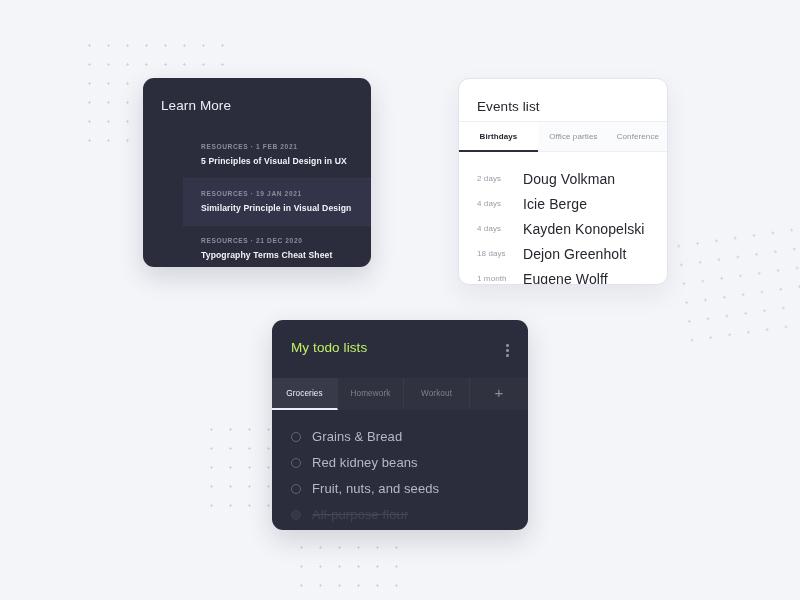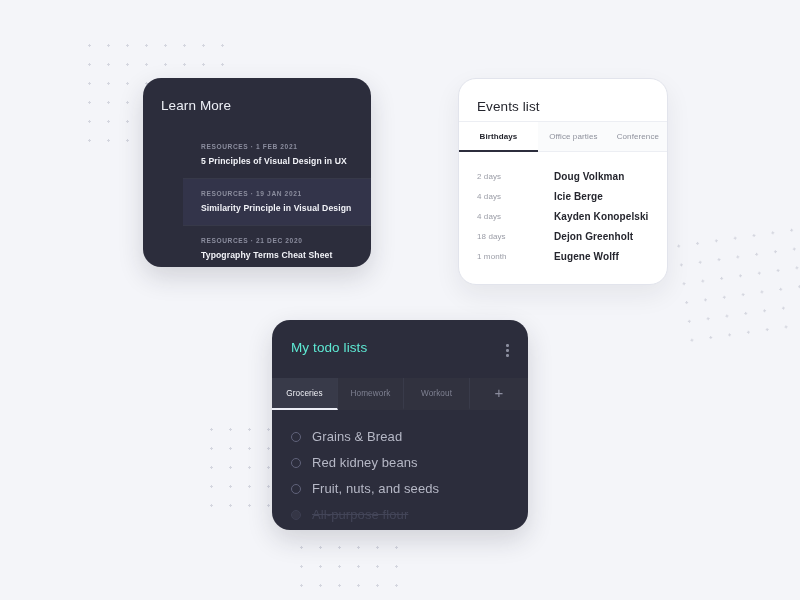--- a/index.html
+++ b/index.html
@@ -22,21 +22,21 @@
     opacity: .75;
     pointer-events: none;
   }
   .dots-tl { left: 80px;  top: 36px;  width: 155px; height: 110px; }
   .dots-r  { left: 668px; top: 238px; width: 128px; height: 118px;
              transform: rotate(-8deg); transform-origin: top left; }
   .dots-bl { left: 202px; top: 420px; width: 80px;  height: 100px; }
   .dots-bm { left: 292px; top: 538px; width: 120px; height: 58px;  }
 
   
-  .card { position: absolute; border-radius: 18px; }
+  .card { position: absolute; border-radius: 11px; }
 
   .card-dark {
     background: #2c2d3c;
     box-shadow: 0 10px 26px rgba(30,32,48,.16);
   }
   .card-light {
     background: #ffffff;
     border: 1px solid #e2e4ec;
     box-shadow: 0 10px 26px rgba(30,32,48,.07);
   }
@@ -120,39 +120,38 @@
   }
   .ev-when {
     width: 46px;
     flex: none;
     color: #9a9ca6;
     font-size: 8px;
     letter-spacing: .1px;
   }
   .ev-who {
     color: #25262e;
-    font-size: 10px;
-    font-weight: bold;
-    letter-spacing: .1px;
-    margin-left: 31px;
+    font-size: 14px;
+    font-weight: normal;
+    letter-spacing: .1px;
   }
 
   
   #todo-card {
     left: 272px; top: 320px; width: 256px; height: 210px;
     overflow: hidden;
   }
   .todo-head {
     display: flex;
     align-items: flex-start;
     justify-content: space-between;
     padding: 20px 16px 0 19px;
   }
   .todo-head .card-title {
-    color: #5eead4;
+    color: #bef264;
     font-size: 13.5px;
     letter-spacing: .1px;
   }
   .kebab {
     display: flex;
     flex-direction: column;
     gap: 2.5px;
     padding: 4px 3px;
     cursor: pointer;
   }

